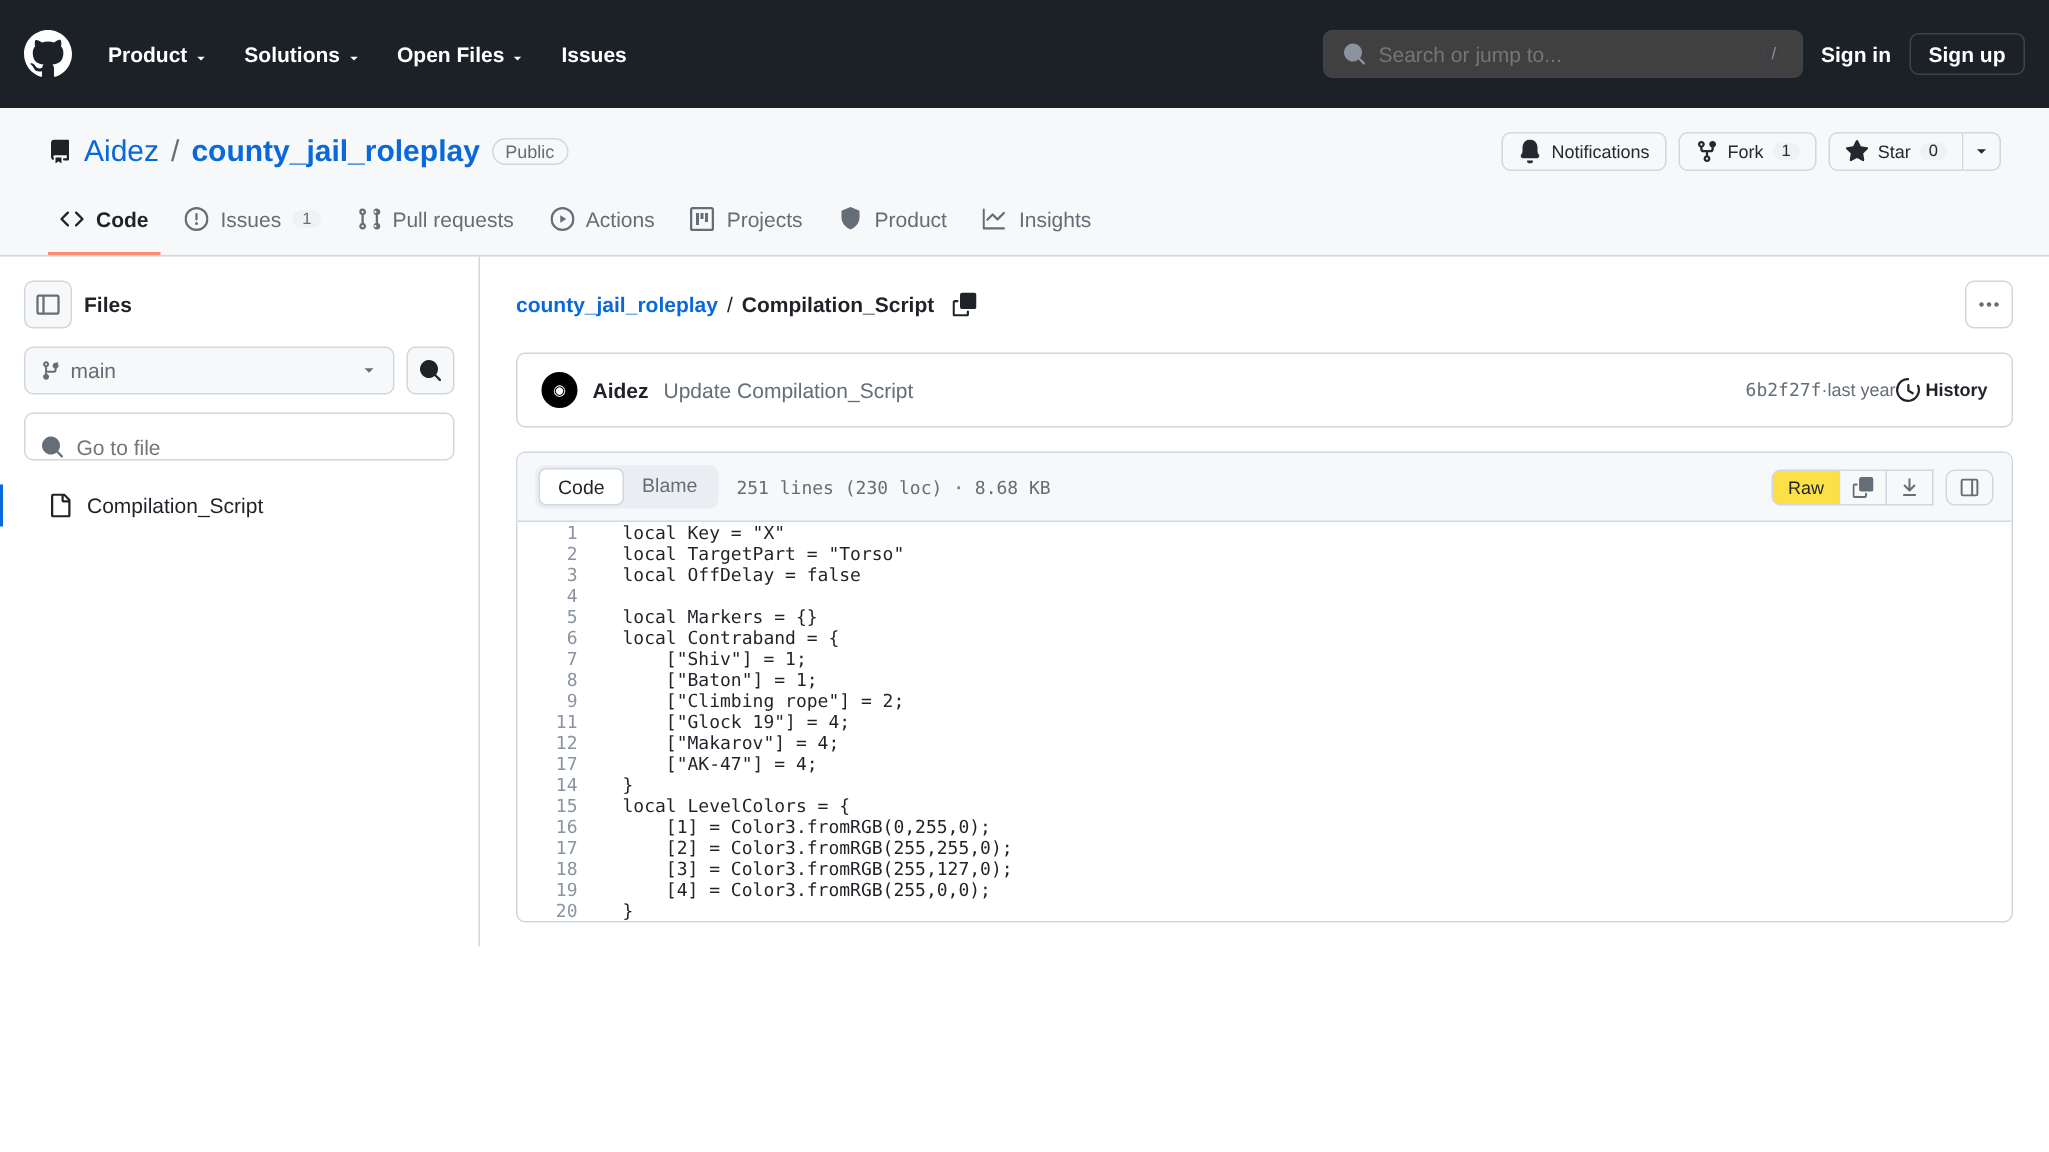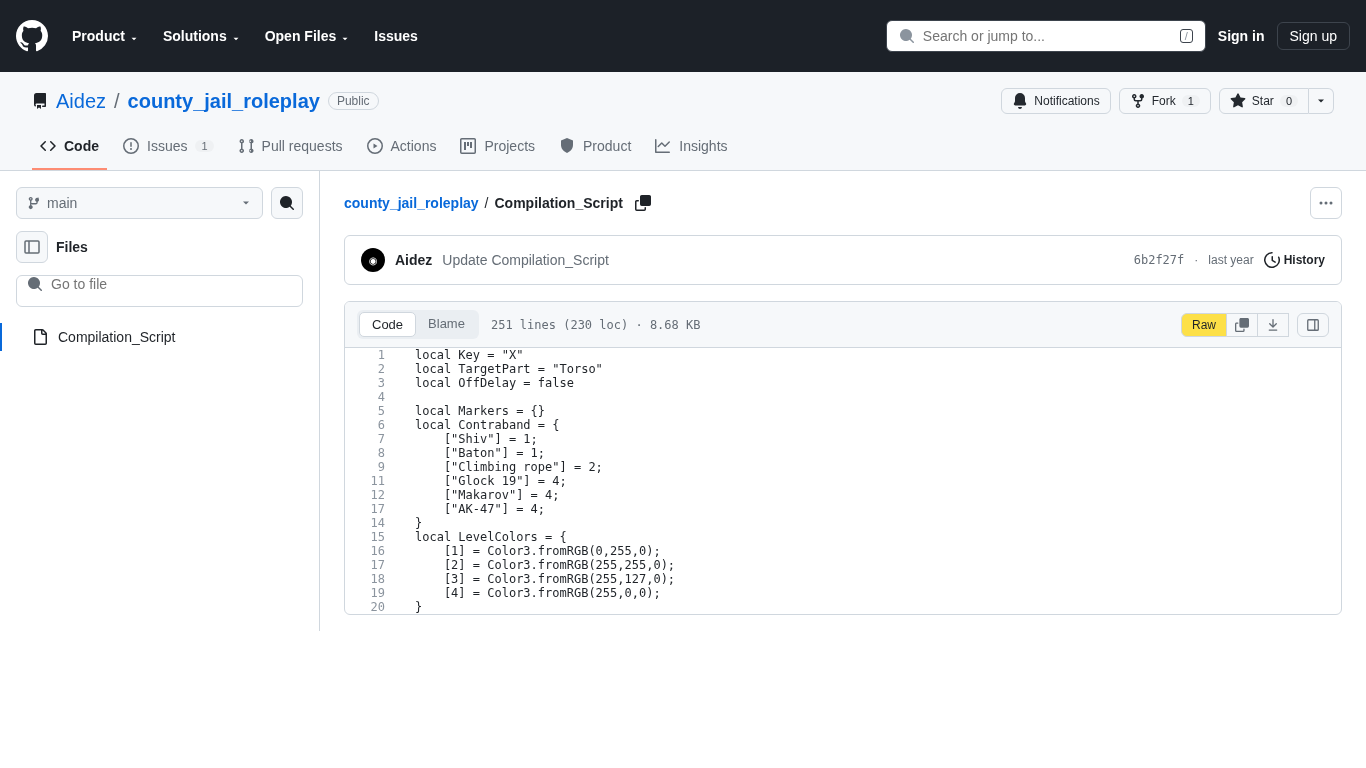--- a/index.html
+++ b/index.html
@@ -4,58 +4,58 @@
 <style>
 *{box-sizing:border-box;margin:0;padding:0}
 body{font-family:-apple-system,BlinkMacSystemFont,"Segoe UI",Helvetica,Arial,sans-serif;font-size:14px;color:#1f2328;background:#fff}
 a{text-decoration:none}
 .header{background:#1c2128;height:72px;display:flex;align-items:center;padding:0 16px;justify-content:space-between}
 .header-left{display:flex;align-items:center;gap:8px}
 .logo{width:32px;height:32px;color:#fff;margin-right:8px}
 .nav-item{color:#fff;font-size:14px;font-weight:600;padding:8px;display:flex;align-items:flex-end;gap:4px;cursor:pointer}
 .chevron{width:10px;height:10px;fill:currentColor}
 .header-right{display:flex;align-items:center;gap:12px}
-.search-box{background:#ffffff;border:1px solid #3d444d;border-radius:6px;height:32px;width:320px;display:flex;align-items:center;padding:0 12px;color:#8b949e;gap:8px}
+.search-box{background:#404040;border:1px solid #3d444d;border-radius:6px;height:32px;width:320px;display:flex;align-items:center;padding:0 12px;color:#8b949e;gap:8px}
 .search-box input{background:transparent;border:none;color:#8b949e;flex:1;outline:none;font-size:14px}
 .slash{border:1px solid #3d444d;border-radius:3px;padding:0 4px;font-size:11px;color:#8b949e}
 .btn-link{color:#fff;font-weight:700}
-.btn-outline{color:#fff;border:1px solid #3d444d;border-radius:6px;padding:5px 12px;font-weight:400}
+.btn-outline{color:#fff;border:1px solid #3d444d;border-radius:6px;padding:5px 12px;font-weight:700}
 .repo-head{background:#f6f8fa;border-bottom:1px solid #d0d7de}
 .repo-title-row{display:flex;justify-content:space-between;align-items:center;padding:16px 32px}
 .repo-title{display:flex;align-items:center;gap:8px;font-size:20px}
 .repo-title a{color:#0969da}
 .repo-title .sep{color:#656d76}
 .badge{font-size:12px;color:#656d76;border:1px solid #d0d7de;border-radius:20px;padding:1px 8px;font-weight:500}
 .repo-actions{display:flex;gap:8px}
 .btn-sm{background:#f6f8fa;border:1px solid #d0d7de;border-radius:6px;padding:4px 10px;font-size:12px;display:flex;align-items:center;gap:6px;color:#24292f;font-weight:500;cursor:pointer}
 .counter{background:#eff1f3;border-radius:20px;padding:0 6px;font-size:11px;min-width:18px;text-align:center}
 .tabs{display:flex;padding:0 32px;gap:8px}
 .tab{display:flex;align-items:center;gap:8px;padding:8px 8px 14px;color:#656d76;font-size:14px;border-bottom:2px solid transparent;cursor:pointer}
 .tab.active{border-bottom-color:#fd8c73;color:#1f2328;font-weight:600}
 .main{display:flex}
 .sidebar{width:320px;border-right:1px solid #d0d7de;padding:16px}
 .side-row{display:flex;gap:8px;align-items:center;margin-bottom:12px}
 .files-btn{background:#f6f8fa;border:1px solid #d0d7de;border-radius:6px;width:32px;height:32px;display:flex;align-items:center;justify-content:center}
 .files-label{font-weight:600}
 .branch-select{flex:1;background:#f6f8fa;border:1px solid #d0d7de;border-radius:6px;height:32px;display:flex;align-items:center;padding:0 10px;gap:6px;justify-content:space-between;color:#656d76;cursor:pointer}
 .search-btn{background:#f6f8fa;border:1px solid #d0d7de;border-radius:6px;width:32px;height:32px;display:flex;align-items:center;justify-content:center;cursor:pointer}
-.filter-box{border:1px solid #d0d7de;border-radius:6px;height:32px;display:flex;align-items:flex-start;padding:0 10px;gap:8px;color:#656d76;margin-bottom:16px}
+.filter-box{border:1px solid #d0d7de;border-radius:6px;height:32px;display:flex;align-items:flex-end;padding:0 10px;gap:8px;color:#656d76;margin-bottom:16px}
 .filter-box input{border:none;outline:none;flex:1;font-size:14px}
 .file-item{display:flex;align-items:center;gap:10px;padding:6px 10px 6px 30px;color:#1f2328;border-left:2px solid #0969da;margin-left:-16px;cursor:pointer}
 .content{flex:1;padding:16px 24px}
 .breadcrumb{display:flex;align-items:center;gap:6px;margin-bottom:16px}
 .breadcrumb a{color:#0969da;font-weight:600}
 .breadcrumb .cur{font-weight:600}
 .copy-btn{width:28px;height:28px;border-radius:6px;display:flex;align-items:center;justify-content:center;cursor:pointer}
 .more-btn{margin-left:auto;border:1px solid #d0d7de;border-radius:6px;width:32px;height:32px;display:flex;align-items:center;justify-content:center;cursor:pointer}
 .commit-box{border:1px solid #d0d7de;border-radius:6px;padding:12px 16px;display:flex;align-items:center;gap:10px;margin-bottom:16px}
 .avatar{width:24px;height:24px;border-radius:50%;background:#000;display:flex;align-items:center;justify-content:center;color:#fff;font-size:10px}
 .commit-author{font-weight:600}
 .commit-msg{color:#656d76}
-.commit-meta{margin-left:auto;display:flex;align-items:center;gap:10px;color:#656d76;font-size:12px}
+.commit-meta{margin-left:auto;display:flex;align-items:center;color:#656d76;font-size:12px}
 .commit-meta .hash{font-family:ui-monospace,monospace}
 .history-link{display:flex;align-items:center;gap:4px;font-weight:600;color:#1f2328;cursor:pointer}
 .code-box{border:1px solid #d0d7de;border-radius:6px;overflow:hidden}
 .code-head{background:#f6f8fa;border-bottom:1px solid #d0d7de;padding:8px 12px;display:flex;align-items:center;gap:12px}
 .seg{display:flex;background:#eaeef2;border-radius:6px;padding:2px}
 .seg-btn{padding:4px 12px;border-radius:5px;font-size:13px;cursor:pointer;color:#656d76}
 .seg-btn.active{background:#fff;color:#1f2328;font-weight:500;border:1px solid #d0d7de}
 .file-info{color:#656d76;font-size:12px;font-family:ui-monospace,monospace}
 .code-actions{margin-left:auto;display:flex;gap:0;align-items:center}
 .raw-btn{border:1px solid #d0d7de;border-radius:6px 0 0 6px;padding:4px 10px;font-size:12px;cursor:pointer;background:#fde047}
@@ -196,45 +196,45 @@
           <path d="M1.5 1.75a.75.75 0 00-1.5 0v12.5c0 .414.336.75.75.75h13.5a.75.75 0 000-1.5H1.5V1.75zm13.28 2.78a.75.75 0 00-1.06-1.06L10 7.19 7.28 4.47a.75.75 0 00-1.06 0l-3.5 3.5a.75.75 0 001.06 1.06L6.75 6.06l2.72 2.72a.75.75 0 001.06 0l4.25-4.25z"></path>
         </svg>
         <span>Insights</span>
       </div>
   </div>
 </div>
 
 <div class="main">
   <div class="sidebar">
     <div class="side-row">
+      <div class="files-btn">
+          <svg class="icon" viewBox="0 0 16 16" fill="#656d76">
+            <rect x="1" y="2" width="14" height="12" rx="1" fill="none" stroke="#656d76" stroke-width="1.5"></rect>
+            <line x1="5" y1="2" x2="5" y2="14" stroke="#656d76" stroke-width="1.5"></line>
+          </svg>
+        </div>
+      <span class="files-label">Files</span>
+    </div>
+    <div class="side-row">
       <div class="branch-select">
         <div style="display:flex;gap:6px;align-items:center">
             <svg class="icon-sm" viewBox="0 0 16 16" fill="#656d76">
               <path d="M5 3.25a.75.75 0 11-1.5 0 .75.75 0 011.5 0zm0 2.122a2.25 2.25 0 10-1.5 0v5.256a2.251 2.251 0 101.5 0v-1.13c.332.08.68.122 1.038.122h3.962a2.25 2.25 0 002.25-2.25v-.878a2.25 2.25 0 10-1.5 0v.878a.75.75 0 01-.75.75H6.038a2.75 2.75 0 01-1.038-.202V5.372zM4.25 12a.75.75 0 100 1.5.75.75 0 000-1.5zm8.5-8.75a.75.75 0 100-1.5.75.75 0 000 1.5z"></path>
             </svg>
             <span>main</span>
           </div>
         <svg class="chevron" style="width:12px;height:12px" viewBox="0 0 16 16" fill="#656d76">
             <path d="M4 6l4 4 4-4z"></path>
           </svg>
       </div>
       <div class="search-btn">
           <svg class="icon" viewBox="0 0 16 16" fill="#656d76">
             <path d="M11.5 7a4.5 4.5 0 11-9 0 4.5 4.5 0 019 0zm-.82 4.74a6 6 0 111.06-1.06l3.04 3.04a.75.75 0 11-1.06 1.06l-3.04-3.04z"></path>
           </svg>
         </div>
-    </div>
-    <div class="side-row">
-      <div class="files-btn">
-          <svg class="icon" viewBox="0 0 16 16" fill="#656d76">
-            <rect x="1" y="2" width="14" height="12" rx="1" fill="none" stroke="#656d76" stroke-width="1.5"></rect>
-            <line x1="5" y1="2" x2="5" y2="14" stroke="#656d76" stroke-width="1.5"></line>
-          </svg>
-        </div>
-      <span class="files-label">Files</span>
     </div>
     <div class="filter-box">
       <svg class="icon" viewBox="0 0 16 16" fill="#656d76">
           <path d="M11.5 7a4.5 4.5 0 11-9 0 4.5 4.5 0 019 0zm-.82 4.74a6 6 0 111.06-1.06l3.04 3.04a.75.75 0 11-1.06 1.06l-3.04-3.04z"></path>
         </svg>
       <input placeholder="Go to file" style="">
     </div>
     <div class="file-item">
       <svg class="icon" viewBox="0 0 16 16" fill="#656d76">
           <path d="M2 1.75C2 .784 2.784 0 3.75 0h6.586c.464 0 .909.184 1.237.513l2.914 2.914c.329.328.513.773.513 1.237v9.586A1.75 1.75 0 0113.25 16h-9.5A1.75 1.75 0 012 14.25V1.75zm1.75-.25a.25.25 0 00-.25.25v12.5c0 .138.112.25.25.25h9.5a.25.25 0 00.25-.25V6h-2.75A1.75 1.75 0 019 4.25V1.5H3.75zm6.75.062V4.25c0 .138.112.25.25.25h2.688a.252.252 0 00-.011-.013l-2.914-2.914a.272.272 0 00-.013-.011z"></path>

